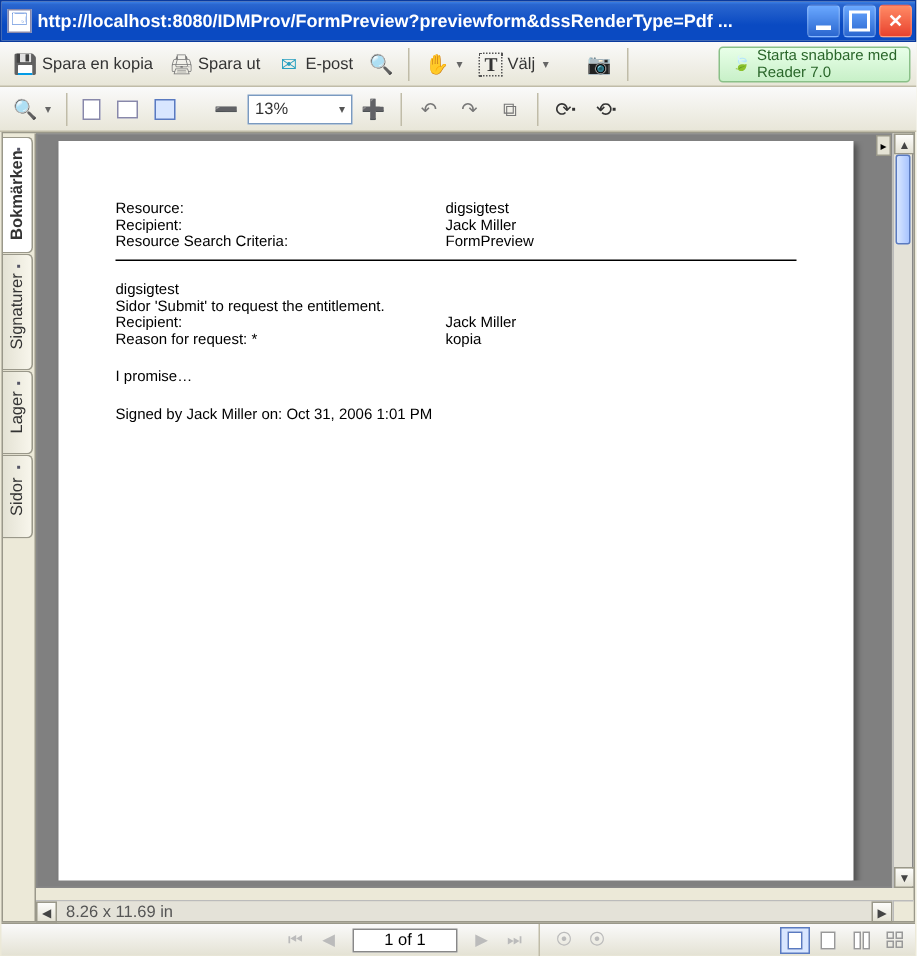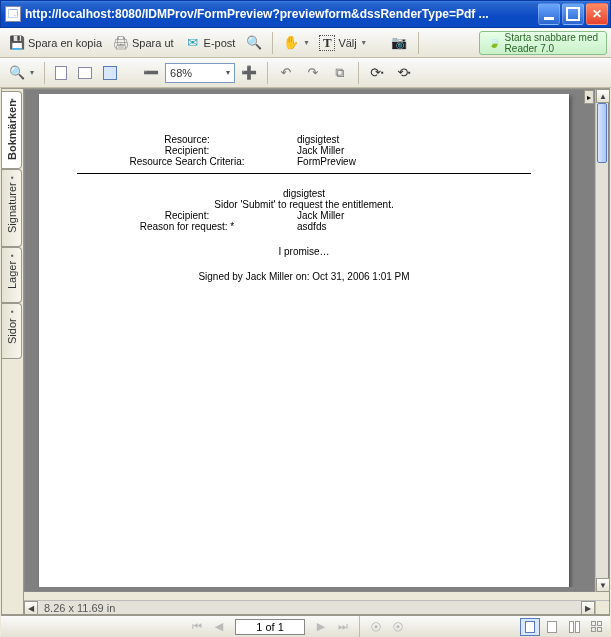--- a/index.html
+++ b/index.html
@@ -49,21 +49,21 @@
   .vscroll .thumb{position:absolute; left:1px; right:1px; top:0; height:60px; background:linear-gradient(to right,#d8e6ff,#a8c4ff); border:1px solid #5a7ac0; border-radius:2px;}
   .vscroll .abot{position:absolute;bottom:0;}
 
   .hscroll { position:absolute; left:22px; right:14px; bottom:0; height:14px; background:#ece9d8; border-top:1px solid #bbb;}
   .hscroll .arrow{float:left;}
   .hscroll .track{position:absolute; left:14px; right:14px; top:0;bottom:0;background:#e4e2d8;}
   .hscroll .sizetxt{position:absolute; left:20px; top:0; bottom:0; display:flex;align-items:center; font-size:11px; color:#555;}
   .corner{position:absolute;right:0;bottom:0;width:14px;height:14px;background:#ece9d8;border-left:1px solid #bbb;border-top:1px solid #bbb;}
 
   
-  .pagewrap{position:absolute; left:4px; right:4px; top:4px; bottom:4px; overflow:hidden;text-align:center;}
+  .pagewrap{position:absolute; left:4px; right:4px; top:4px; bottom:4px; overflow:hidden;}
   .page { position:absolute; left:10px; top:0; width:530px; height:720px; background:#fff; box-shadow:2px 2px 4px rgba(0,0,0,.4); padding:40px 38px; font-family:Arial,sans-serif; color:#000; font-size:10px; }
   .hdr-row{display:flex;}
   .hdr-row .lab{flex:0 0 220px;}
   .hr{border-top:1px solid #000; margin:6px 0 14px 0;}
   .body-row{display:flex;}
   .body-row .lab{flex:0 0 220px;}
   .sp{height:14px;}
   .rtpanel{position:absolute; right:0; top:0; width:10px; height:14px; background:#e4e2d4;border:1px solid #9a988a; display:flex;align-items:center;justify-content:center;font-size:8px;}
 
   
@@ -143,21 +143,21 @@
     <span class="ic" style="border:1px solid #88a;background:#fff;width:14px;height:12px;"></span>
   </div>
   <div class="tbtn">
     <span class="ic" style="border:1px solid #5a7ac0;background:#d8e6ff;width:14px;height:14px;"></span>
   </div>
   <div class="sep gap"></div>
   <div class="tbtn">
     <span class="ic blue">➖</span>
   </div>
   <div class="zoomfield">
-    <span>68%</span>
+    <span>13%</span>
     <span class="arrow">▾</span>
   </div>
   <div class="tbtn">
     <span class="ic blue">➕</span>
   </div>
   <div class="sep"></div>
   <div class="tbtn">
     <span class="ic grey">↶</span>
   </div>
   <div class="tbtn">
@@ -216,21 +216,21 @@
         <div class="hr"></div>
 
         <div>digsigtest</div>
         <div>Sidor 'Submit' to request the entitlement.</div>
         <div class="body-row">
           <div class="lab">Recipient:</div>
           <div>Jack Miller</div>
         </div>
         <div class="body-row">
           <div class="lab">Reason for request: *</div>
-          <div>asdfds</div>
+          <div>kopia</div>
         </div>
         <div class="sp"></div>
         <div>I promise…</div>
         <div class="sp"></div>
         <div>Signed by Jack Miller on: Oct 31, 2006 1:01 PM</div>
 
       </div>
     </div>
   </div>
 

